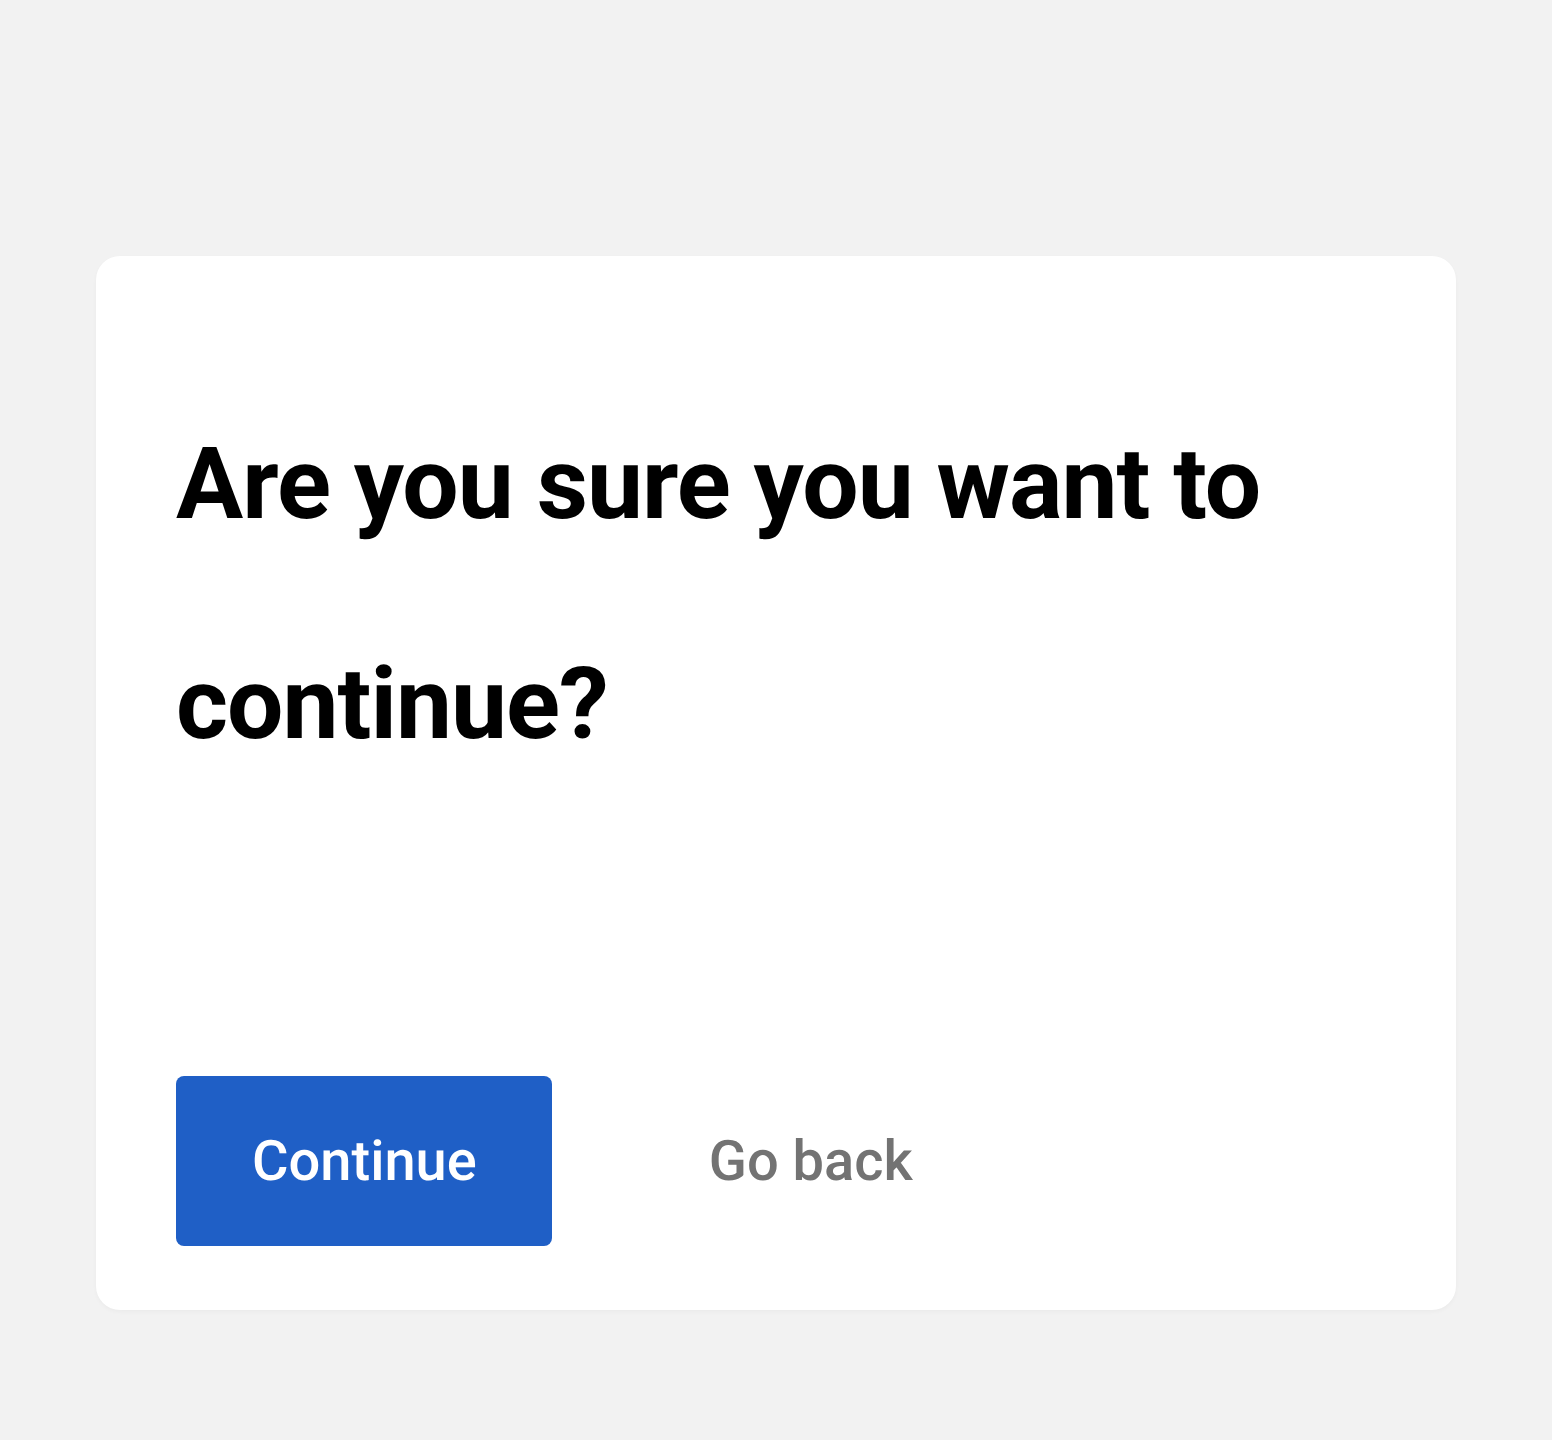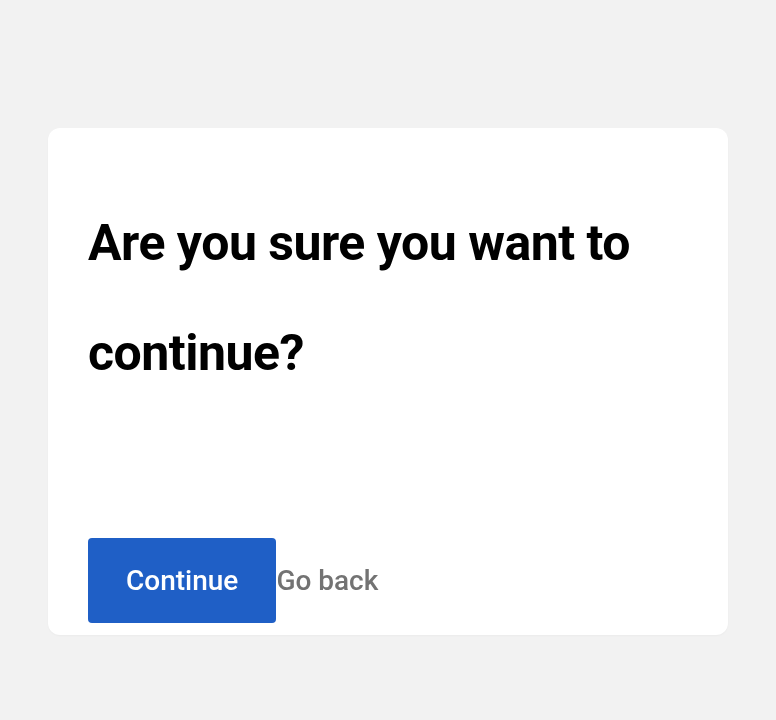--- a/index.html
+++ b/index.html
@@ -14,33 +14,34 @@
       font-family: -apple-system, BlinkMacSystemFont, "Segoe UI", Roboto, Helvetica, Arial, sans-serif;
       display: flex;
       align-items: flex-start;
       justify-content: center;
       padding-top: 128px;
     }
     .dialog {
       background: #ffffff;
       border-radius: 12px;
       width: 680px;
-      padding: 60px 40px 12px 40px;
+      padding: 60px 40px 32px 40px;
       box-shadow: 0 1px 2px rgba(0,0,0,0.03);
     }
     .dialog-title {
       font-size: 50px;
       font-weight: 700;
       color: #000000;
       line-height: 2.2;
       letter-spacing: -0.5px;
     }
     .dialog-actions {
       margin-top: 130px;
       display: flex;
+      gap: 78px;
     }
     .btn-primary {
       background: #1f5fc6;
       color: #ffffff;
       border: none;
       border-radius: 4px;
       font-size: 28px;
       font-weight: 500;
       padding: 26px 38px;
       cursor: pointer;

